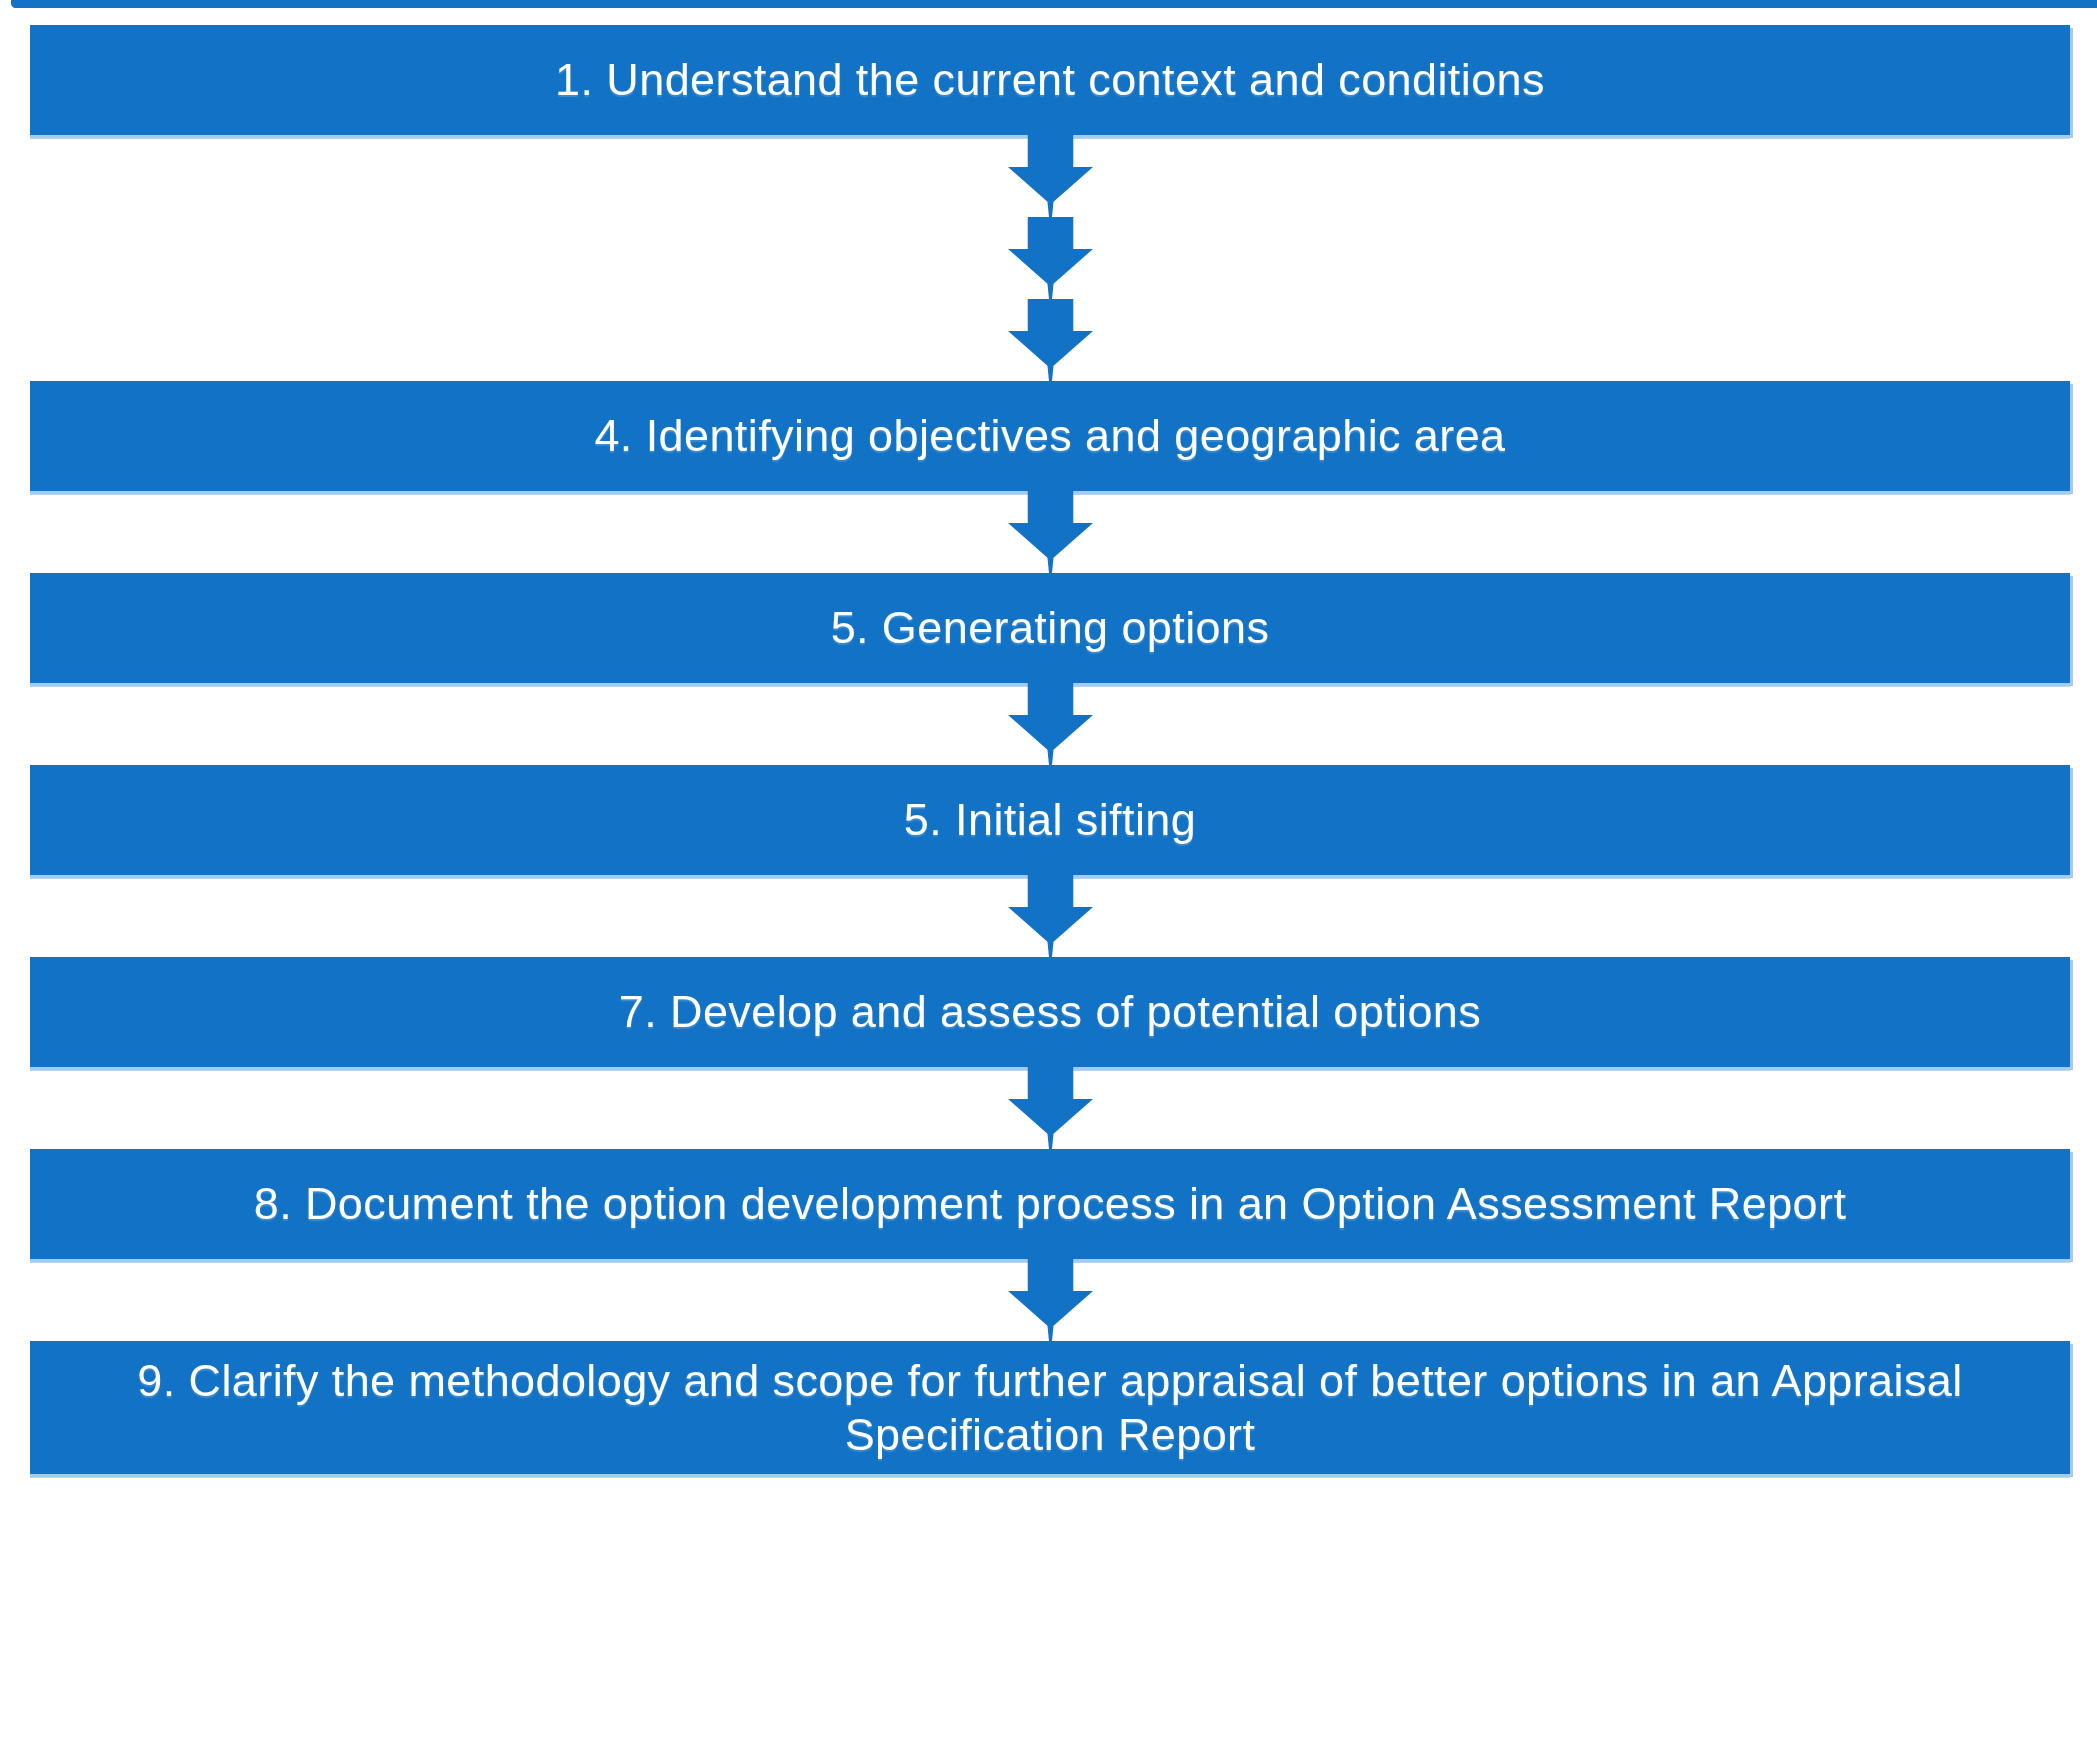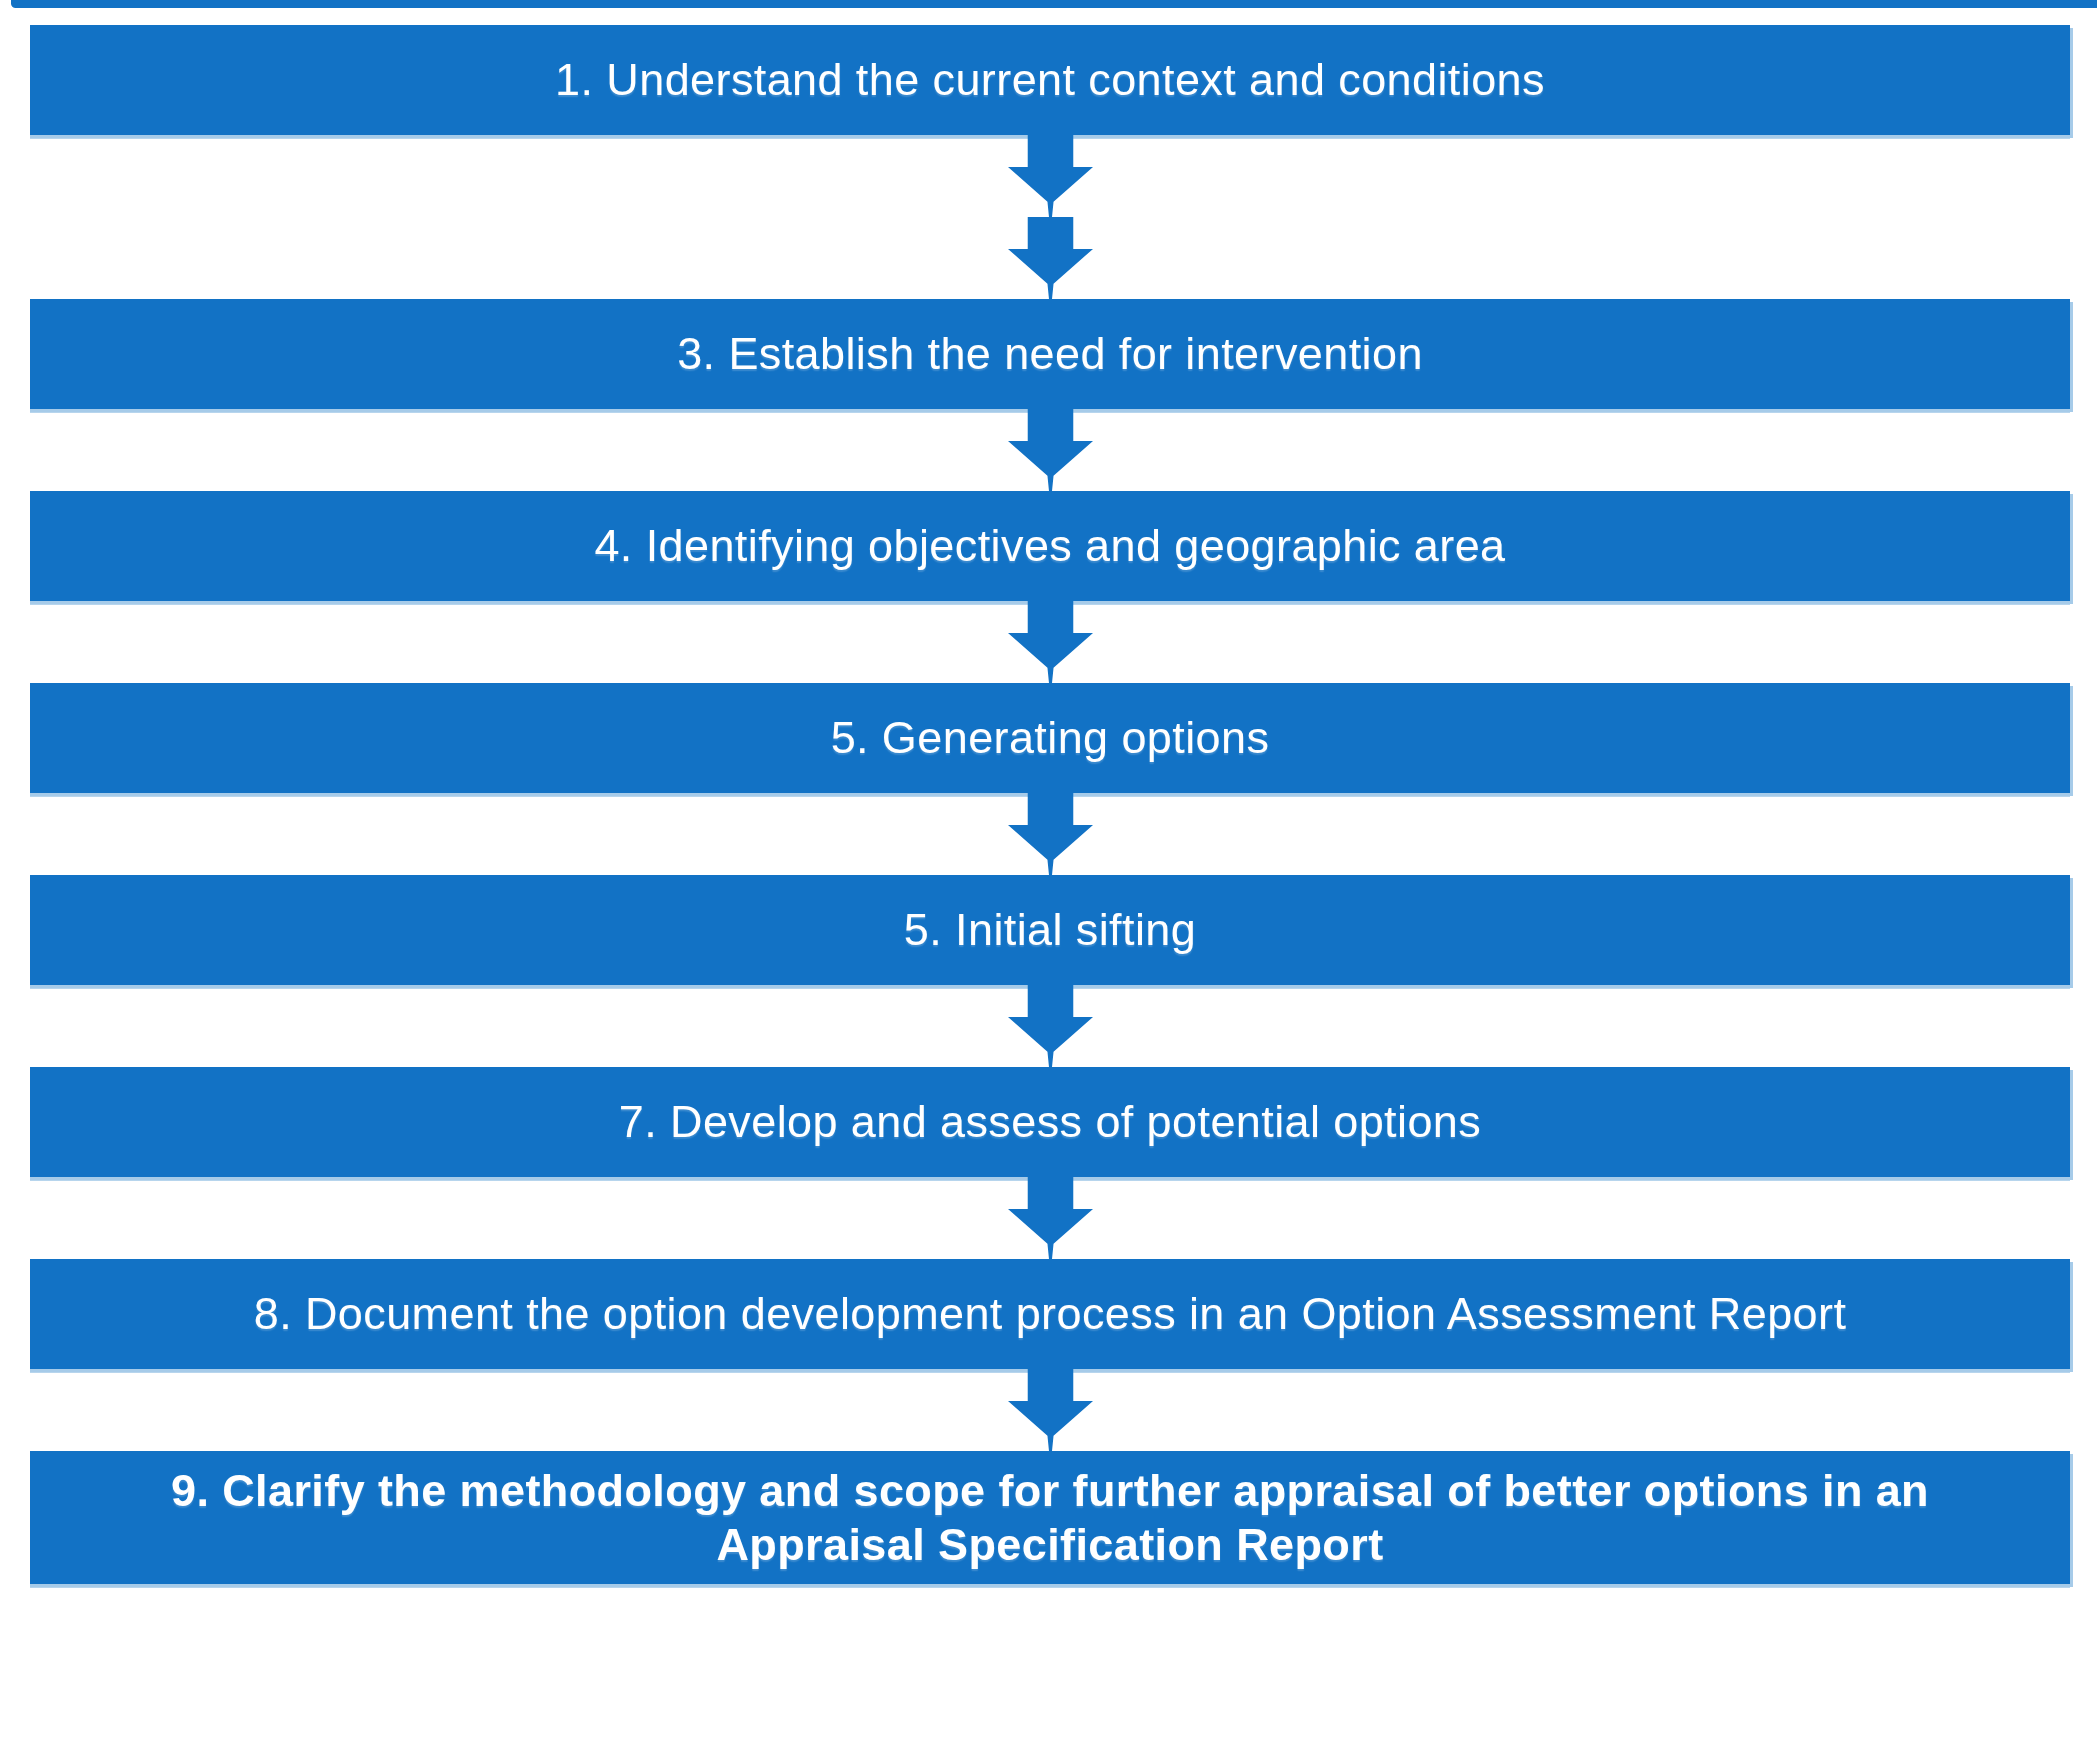--- a/index.html
+++ b/index.html
@@ -55,21 +55,20 @@
     padding: 0 21px;
     text-align: center;
     color: var(--text, #ffffff);
     font-size: 45px;
     line-height: 1.18;
     letter-spacing: 0.4px;
     text-shadow: 0 1.5px 1.5px rgba(255,255,255,0.18);
   }
   .bar--tall .bar-label {
     max-width: 1977px;
-    font-weight: bold;
   }
   .arrow-row {
     width: 100%;
     height: 82px;
     display: flex;
     align-items: flex-start;
     justify-content: center;
     position: relative;
     z-index: 2;
   }
@@ -94,23 +93,20 @@
         <polygon fill="currentColor" points="26,0 86,0 86,42 112,42 60,88 58,108 54,108 52,88 0,42 26,42"></polygon>
       </svg>
     </div>
 
     <div class="arrow-row">
       <svg width="85" height="82" viewBox="0 0 112 108" aria-hidden="true">
         <polygon fill="currentColor" points="26,0 86,0 86,42 112,42 60,88 58,108 54,108 52,88 0,42 26,42"></polygon>
       </svg>
     </div>
 
-    <div class="bar">
-      <span class="bar-label">3. Establish the need for intervention</span>
-    </div>
     <div class="arrow-row">
       <svg width="85" height="82" viewBox="0 0 112 108" aria-hidden="true">
         <polygon fill="currentColor" points="26,0 86,0 86,42 112,42 60,88 58,108 54,108 52,88 0,42 26,42"></polygon>
       </svg>
     </div>
 
     <div class="bar">
       <span class="bar-label">4. Identifying objectives and geographic area</span>
     </div>
     <div class="arrow-row">

